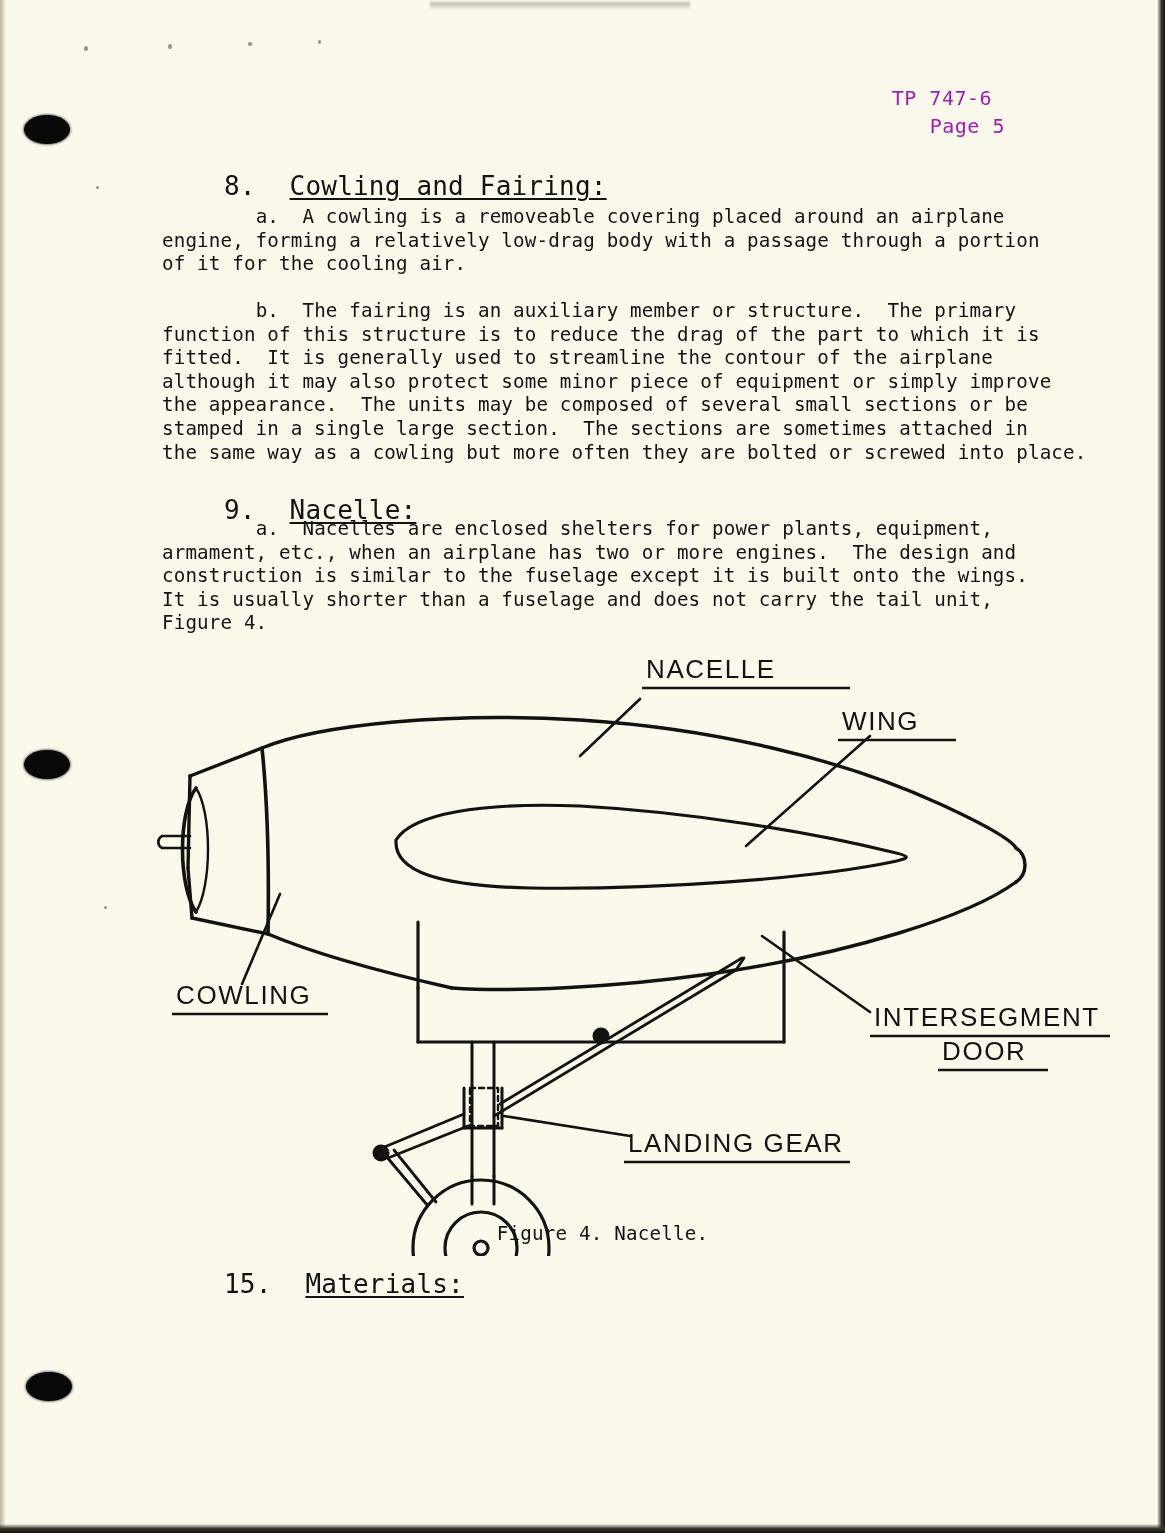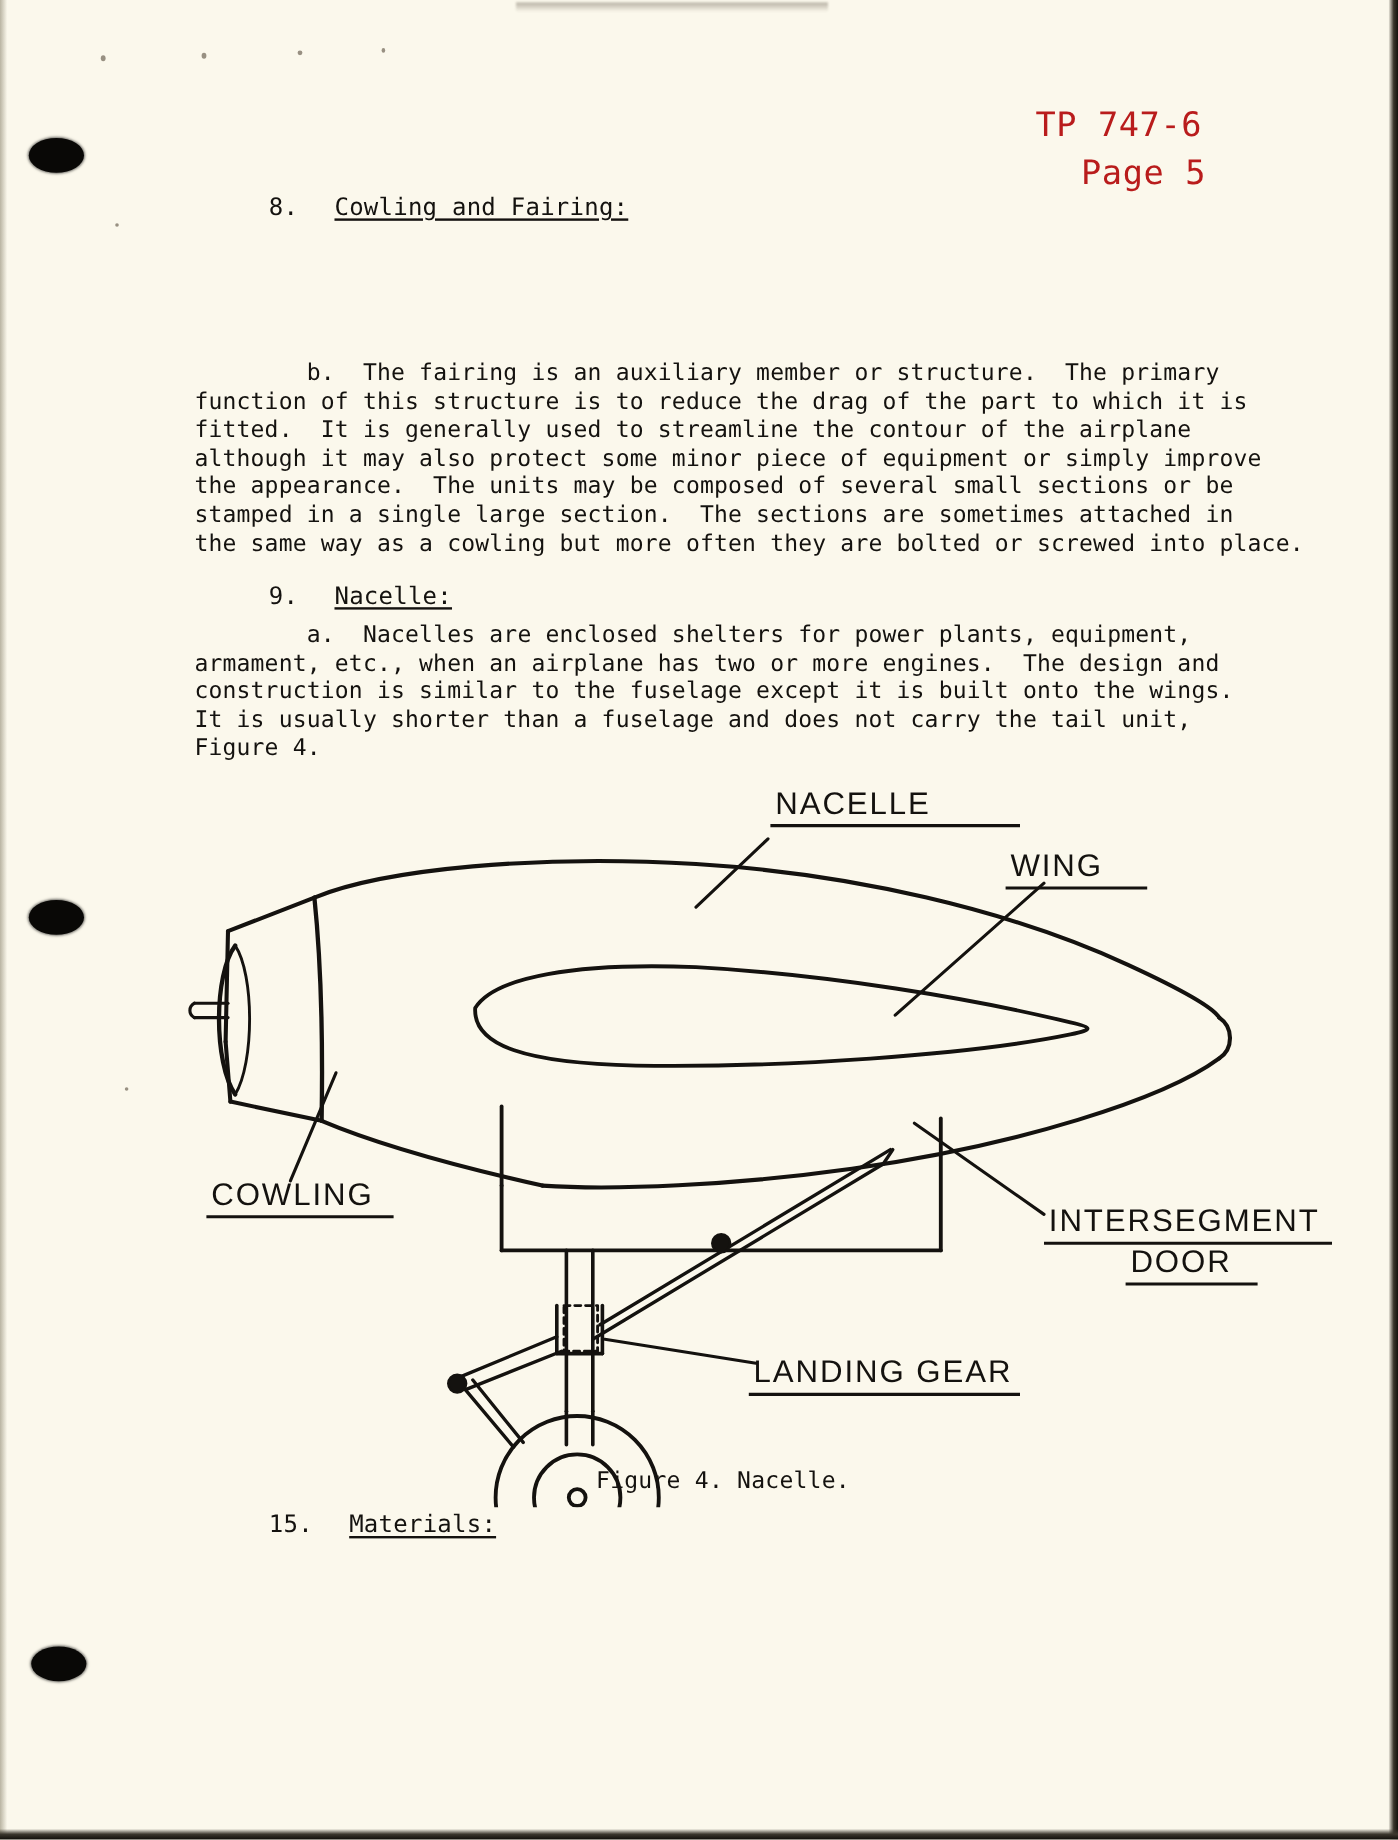--- a/index.html
+++ b/index.html
@@ -57,44 +57,45 @@
     border-radius: 50%;
     opacity: .7;
   }
 
   
   .doc-header {
     position: absolute;
     right: 160px;
     top: 84px;
     text-align: left;
-    font-size: 28px;
+    font-size: 20px;
     letter-spacing: .5px;
-    color: #b91c1c;
+    color: #a21caf;
     line-height: 1.42;
   }
   .doc-header .pg { padding-left: 38px; text-align: right; }
 
   
   .body-text {
     position: absolute;
     left: 162px;
     width: 930px;
     color: #14120f;
     font-size: 19.2px;
     line-height: 23.6px;
     letter-spacing: .15px;
     white-space: pre-wrap;
   }
   .heading {
     position: absolute;
     left: 224px;
     color: #14120f;
-    font-size: 20px;
+    font-size: 26px;
     letter-spacing: .2px;
+    margin-top: 11px;
   }
   .heading .u {
     text-decoration: underline;
     text-underline-offset: 3px;
     text-decoration-thickness: 2px;
   }
   .num { display: inline-block; }
 
   
   .figure {
@@ -150,20 +151,23 @@
   <div class="doc-header">
     <div>TP 747-6</div>
     <div class="pg">Page 5</div>
   </div>
 
   <div class="heading" style="top:160px;">
     <span class="num">8.</span>
     <span style="display:inline-block;width:18px"></span><span class="u">Cowling and Fairing:</span>
   </div>
 
+  <div class="body-text" style="top:205px;">        a.  A cowling is a removeable covering placed around an airplane
+engine, forming a relatively low-drag body with a passage through a portion
+of it for the cooling air.</div>
 
   <div class="body-text" style="top:299px;">        b.  The fairing is an auxiliary member or structure.  The primary
 function of this structure is to reduce the drag of the part to which it is
 fitted.  It is generally used to streamline the contour of the airplane
 although it may also protect some minor piece of equipment or simply improve
 the appearance.  The units may be composed of several small sections or be
 stamped in a single large section.  The sections are sometimes attached in
 the same way as a cowling but more often they are bolted or screwed into place.</div>
 
   <div class="heading" style="top:484px;">

